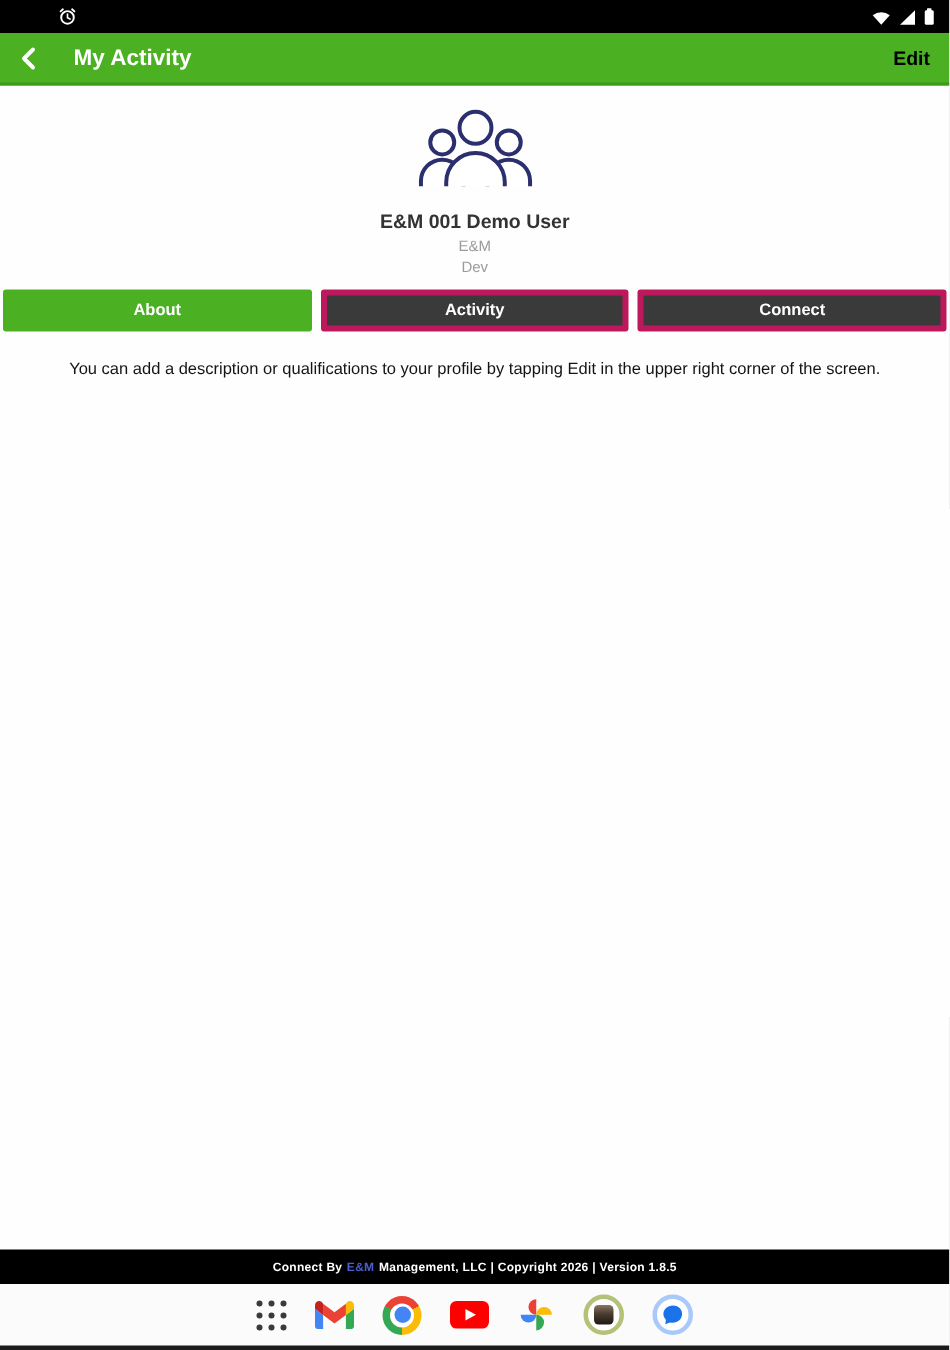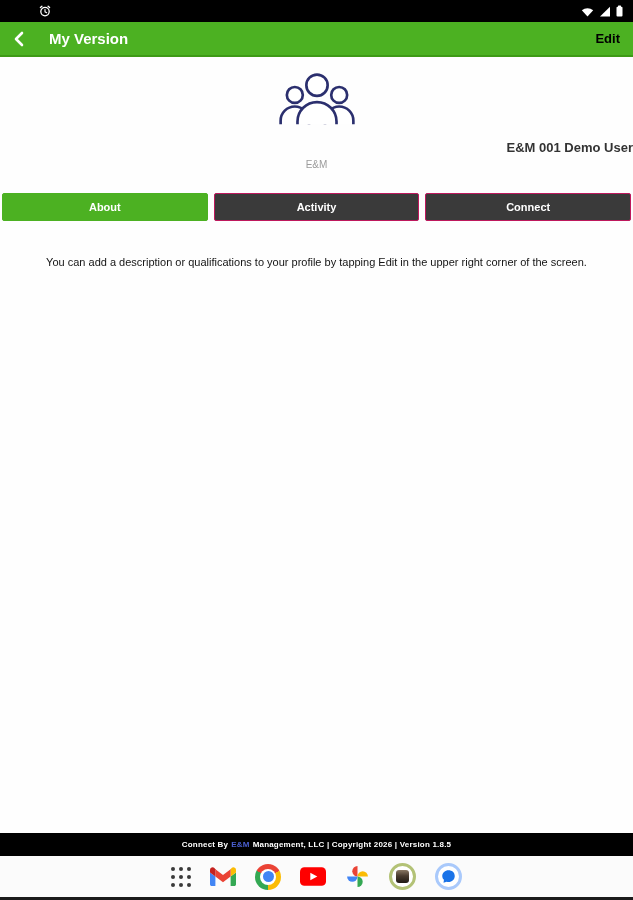--- a/index.html
+++ b/index.html
@@ -17,36 +17,36 @@
   
   .app-bar{position:absolute;top:22px;left:0;right:0;height:35px;background:#4CB122;
            border-bottom:2px solid #3E9A16;display:flex;align-items:center;
            padding:0 13px;box-sizing:border-box;}
   .back-btn{display:flex;align-items:center;cursor:pointer;}
   .app-title{color:#fff;font-size:15px;font-weight:700;margin-left:25px;flex:1;}
   .edit-btn{color:#000000;font-size:13px;font-weight:700;cursor:pointer;}
 
   
   .people-icon{position:absolute;top:71px;left:50%;transform:translateX(-50%);}
-  .profile-name{position:absolute;top:140px;left:0;width:100%;text-align:right;
+  .profile-name{position:absolute;top:140px;left:0;width:100%;text-align:center;
                 font-size:13px;font-weight:700;color:#333;}
   .profile-org{position:absolute;top:159px;left:0;width:100%;text-align:center;
                font-size:10px;color:#9b9b9b;}
   .profile-env{position:absolute;top:173px;left:0;width:100%;text-align:center;
                font-size:10px;color:#9b9b9b;}
 
   
   .tabs{position:absolute;top:193px;left:2px;right:2px;height:28px;display:flex;gap:6px;}
   .tab{flex:1;display:flex;align-items:center;justify-content:center;color:#fff;
        font-size:11px;font-weight:700;border-radius:2px;background:#3A3A3A;
-       border:1px solid #be185d;box-sizing:border-box;cursor:pointer;}
+       border:4px solid #be185d;box-sizing:border-box;cursor:pointer;}
   .tab.active{background:#4CB122;border-color:#4CB122;}
 
   
-  .about-desc{position:absolute;top:256px;left:0;width:100%;text-align:center;
+  .about-desc{position:absolute;top:240px;left:0;width:100%;text-align:center;
               font-size:11px;font-weight:500;color:#141414;white-space:nowrap;}
 
   
   .footer{position:absolute;top:833px;left:0;right:0;height:23px;background:#000;
           display:flex;align-items:center;justify-content:center;
           font-size:8px;font-weight:700;color:#fff;letter-spacing:.2px;}
   .footer .brand{color:#4A5FD0;margin:0 3px;}
 
   
   .dock{position:absolute;top:856px;left:0;right:0;bottom:3px;background:#FBFBFB;
@@ -106,38 +106,39 @@
   </div>
 
   <div class="app-bar">
     <span class="back-btn">
       <span style="display:flex;">
         <svg width="11" height="16" viewBox="0 0 11 16">
           <path d="M9 2 3 8l6 6" fill="none" stroke="#fff" stroke-width="2.6" stroke-linecap="round" stroke-linejoin="round"></path>
         </svg>
       </span>
     </span>
-    <span class="app-title">My Version</span>
+    <span class="app-title">My Activity</span>
     <span class="edit-btn">Edit</span>
   </div>
 
   <span class="people-icon">
     <svg width="80" height="55" viewBox="0 0 90 62">
       <g fill="#fff" stroke="#2B2F6E" stroke-width="3" stroke-linejoin="round">
         <circle cx="20" cy="27" r="9"></circle>
         <path d="M4 60 v-4 a16 16 0 0 1 32 0 v4"></path>
         <circle cx="70" cy="27" r="9"></circle>
         <path d="M54 60 v-4 a16 16 0 0 1 32 0 v4"></path>
         <path d="M23 60 v-3 a22 22 0 0 1 44 0 v3"></path>
         <circle cx="45" cy="16" r="12"></circle>
       </g>
     </svg>
   </span>
   <div class="profile-name">E&amp;M 001 Demo User</div>
   <div class="profile-org">E&amp;M</div>
+  <div class="profile-env">Dev</div>
 
   <div class="tabs">
     <div class="tab active">About</div>
     <div class="tab">Activity</div>
     <div class="tab">Connect</div>
   </div>
 
   <div class="about-desc">You can add a description or qualifications to your profile by tapping Edit in the upper right corner of the screen.</div>
 
   <div class="footer">

